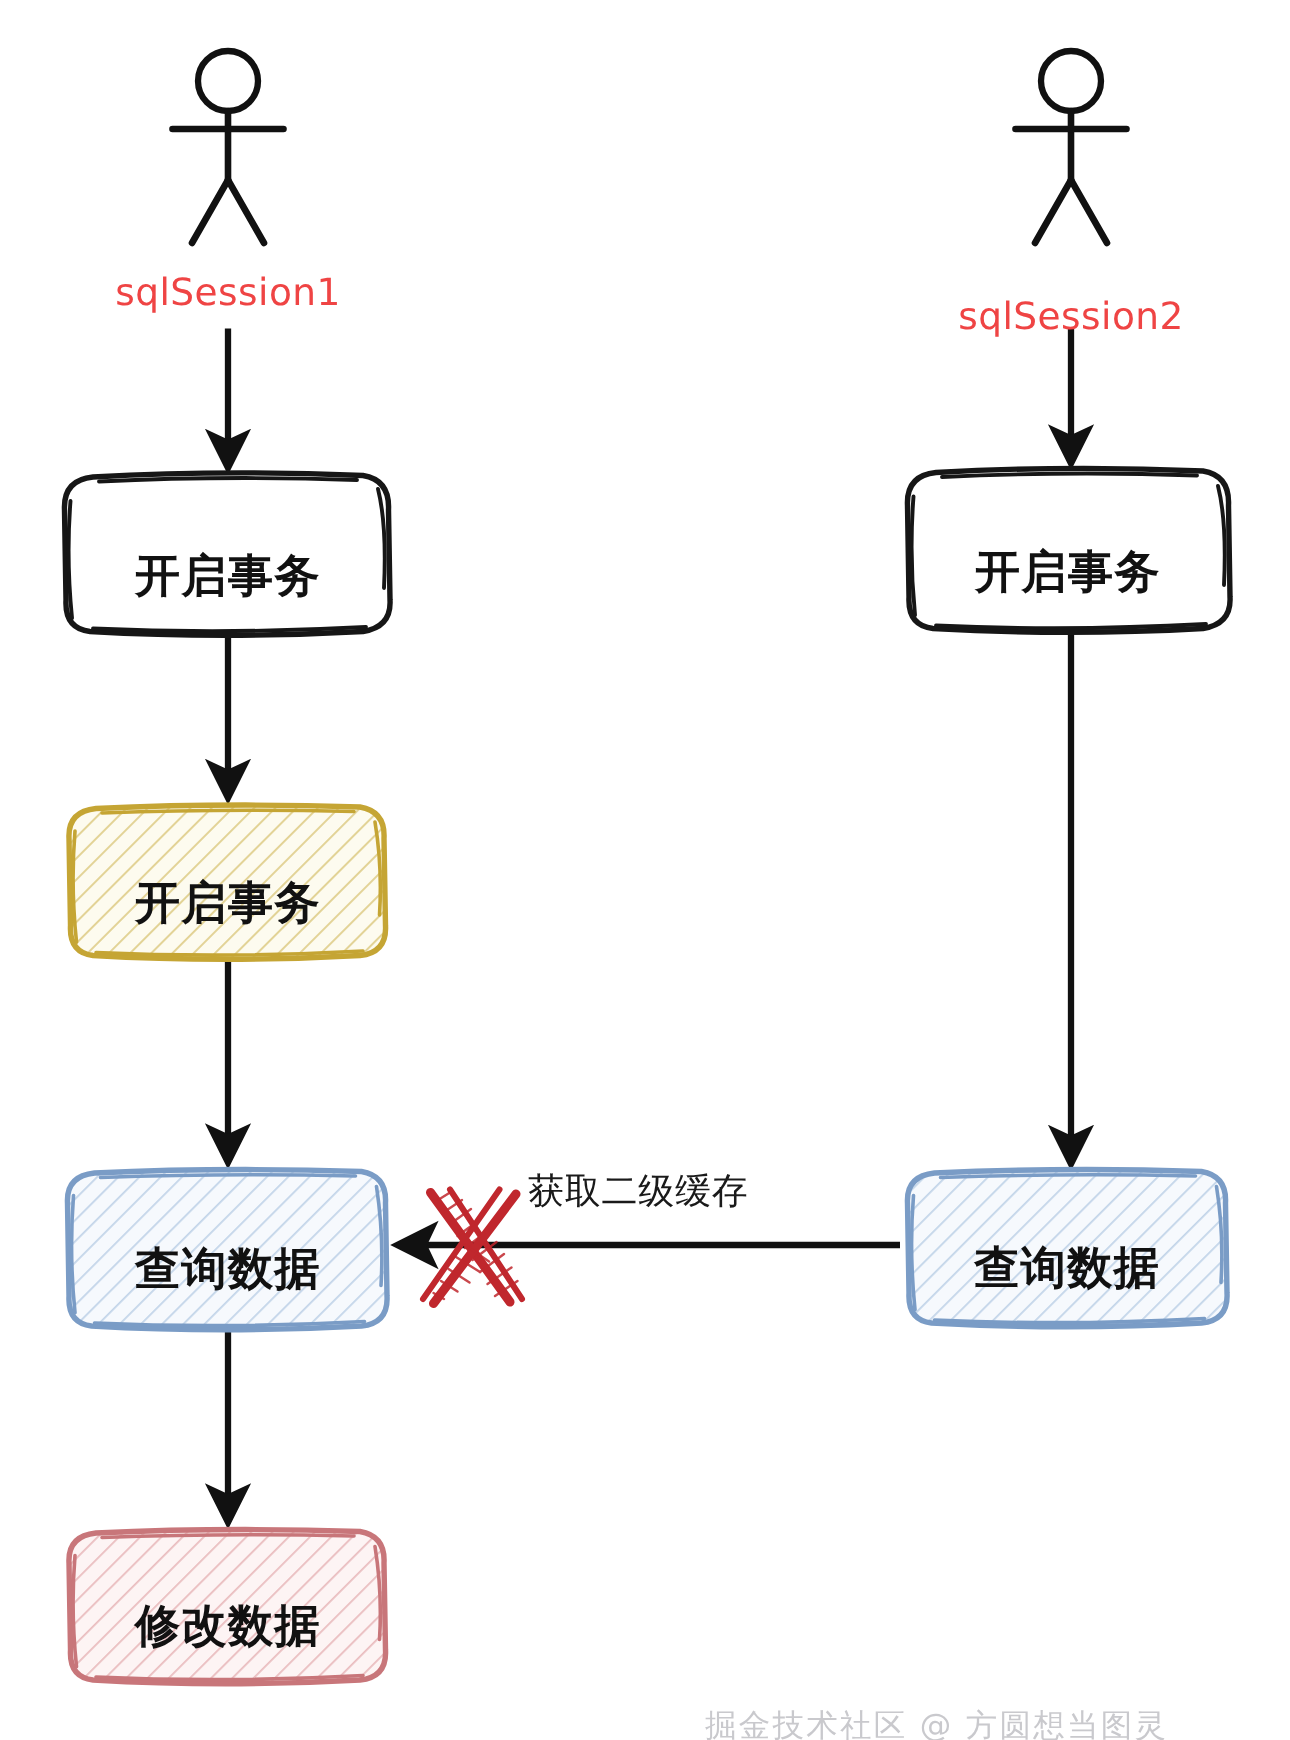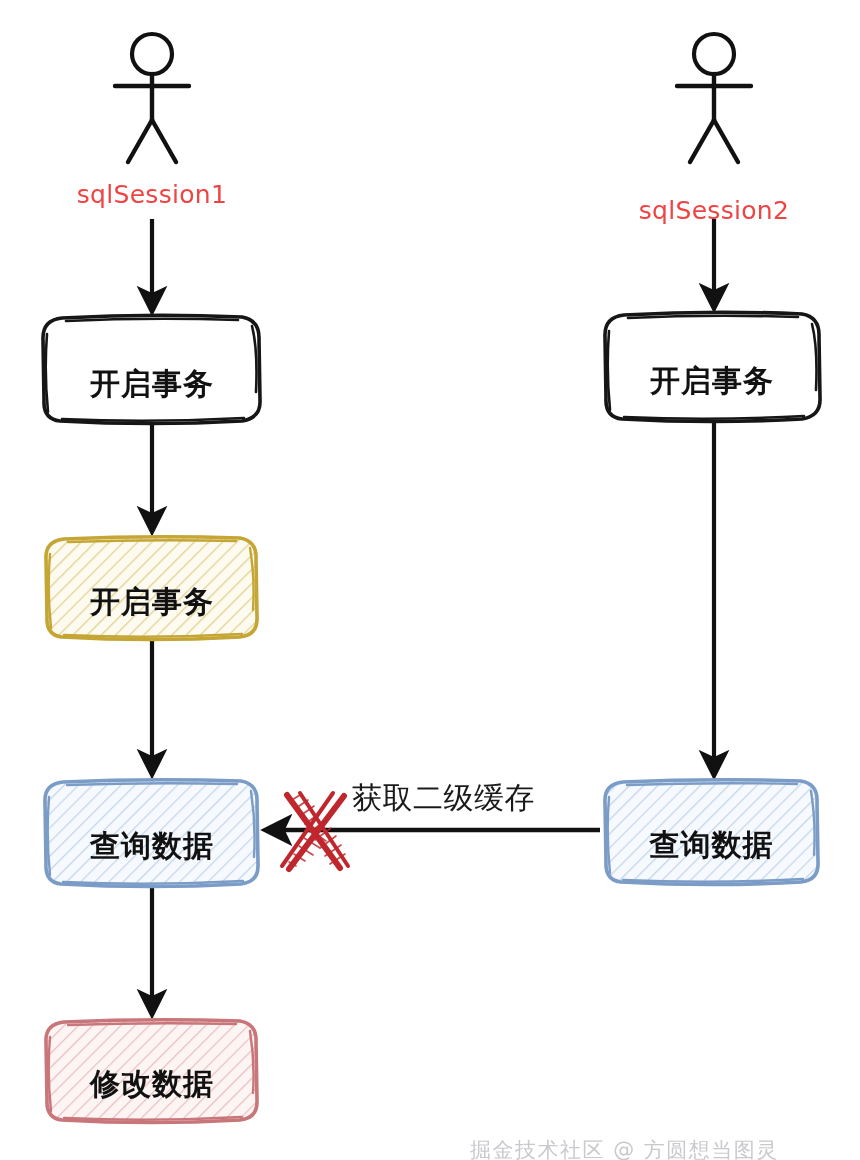--- a/index.html
+++ b/index.html
@@ -41,21 +41,21 @@
     color: #111111;
     white-space: nowrap;
     letter-spacing: 1px;
     text-align: center;
     width: 100%;
     left: 0;
   }
   .edge-label {
     position: absolute;
     font-family: "DejaVu Sans", "Liberation Sans", sans-serif;
-    font-size: 30px;
+    font-size: 24px;
     color: #1a1a1a;
     white-space: nowrap;
     letter-spacing: 0.5px;
   }
   .watermark {
     position: absolute;
     font-family: "DejaVu Sans", "Liberation Sans", sans-serif;
     font-size: 21px;
     color: #c9c9cd;
     white-space: nowrap;

